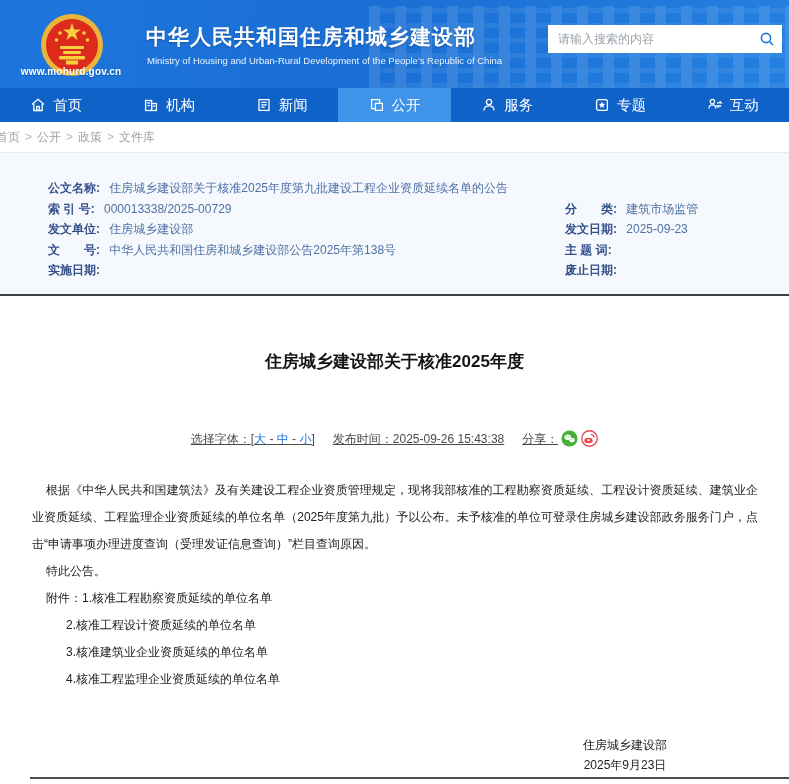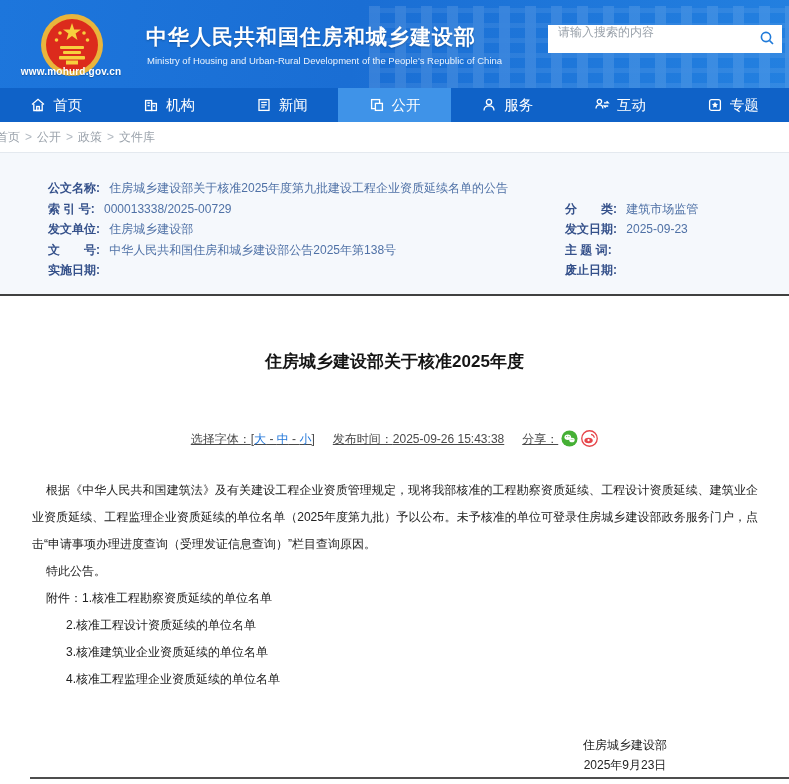--- a/index.html
+++ b/index.html
@@ -13,21 +13,21 @@
     background:
       repeating-linear-gradient(90deg, rgba(255,255,255,.9) 0 11px, transparent 11px 26px),
       repeating-linear-gradient(0deg, rgba(255,255,255,.55) 0 5px, transparent 5px 15px);}
   .emblem{position:absolute;left:40px;top:13px;width:64px;height:64px;}
   .site-url{position:absolute;left:6px;top:66px;width:130px;text-align:center;
     color:#fff;font-size:10px;font-weight:bold;letter-spacing:.2px;text-shadow:0 1px 1px rgba(0,0,0,.25);}
   .site-title{position:absolute;left:146px;top:23px;color:#fff;font-size:21px;font-weight:bold;
     letter-spacing:1px;text-shadow:0 1px 2px rgba(0,0,0,.25);white-space:nowrap;}
   .site-subtitle{position:absolute;left:147px;top:55px;color:#eaf3fd;font-size:9.5px;white-space:nowrap;}
   .search-box{position:absolute;left:548px;top:25px;width:234px;height:28px;background:#fff;
-    display:flex;align-items:flex-start;gap:16px;}
+    display:flex;align-items:center;gap:16px;}
   .search-input{flex:1;border:none;outline:none;background:transparent;padding:0 8px 0 10px;
     font-size:12px;color:#333;font-family:inherit;}
   .search-input::placeholder{color:#9aa2ab;}
   .search-btn{width:26px;height:26px;border:none;background:transparent;display:flex;
     align-items:center;justify-content:center;cursor:pointer;padding:0;margin-right:2px;}
 
   
   .nav{position:absolute;left:0;top:88px;width:789px;height:34px;background:#0f62c8;display:flex;}
   .nav-item{flex:1;display:flex;align-items:center;justify-content:center;gap:7px;color:#fff;
     font-size:14.5px;cursor:pointer;white-space:nowrap;}
@@ -137,32 +137,32 @@
     </div>
     <div class="nav-item">
       <svg width="16" height="16" viewBox="0 0 16 16" fill="none" stroke="#fff" stroke-width="1.3">
         <circle cx="8" cy="5" r="2.6"></circle>
           <path d="M3 13.6 c0-3 2.2-4.8 5-4.8 s5 1.8 5 4.8"></path>
       </svg>
       <span>服务</span>
     </div>
     <div class="nav-item">
       <svg width="16" height="16" viewBox="0 0 16 16" fill="none" stroke="#fff" stroke-width="1.3">
+        <rect x="2.6" y="2.6" width="10.8" height="10.8" rx="2"></rect>
+        <path fill="#fff" stroke="none" d="M8 4.8l1 2 2.1.3-1.55 1.5.37 2.1L8 9.7l-1.92 1 .37-2.1L4.9 7.1 7 6.8z"></path>
+      </svg>
+      <span>专题</span>
+    </div>
+    <div class="nav-item">
+      <svg width="16" height="16" viewBox="0 0 16 16" fill="none" stroke="#fff" stroke-width="1.3">
         <circle cx="5.4" cy="4.6" r="2.2"></circle>
           <path d="M2 11.6 c0-2.4 1.5-3.8 3.4-3.8 s3.4 1.4 3.4 3.8"></path>
         <path d="M10 5.8h4.2l-1.6-1.6M14.2 9h-4.2l1.6 1.6"></path>
       </svg>
       <span>互动</span>
-    </div>
-    <div class="nav-item">
-      <svg width="16" height="16" viewBox="0 0 16 16" fill="none" stroke="#fff" stroke-width="1.3">
-        <rect x="2.6" y="2.6" width="10.8" height="10.8" rx="2"></rect>
-        <path fill="#fff" stroke="none" d="M8 4.8l1 2 2.1.3-1.55 1.5.37 2.1L8 9.7l-1.92 1 .37-2.1L4.9 7.1 7 6.8z"></path>
-      </svg>
-      <span>专题</span>
     </div>
   </div>
 
   <div class="breadcrumb">
     <span class="crumb">首页</span><span class="sep">&gt;</span><span class="crumb">公开</span><span class="sep">&gt;</span><span class="crumb">政策</span><span class="sep">&gt;</span><span class="crumb">文件库</span>
   </div>
 
   <div class="doc-info">
     <div class="di-row">
       <span class="di-label">公文名称:</span>

